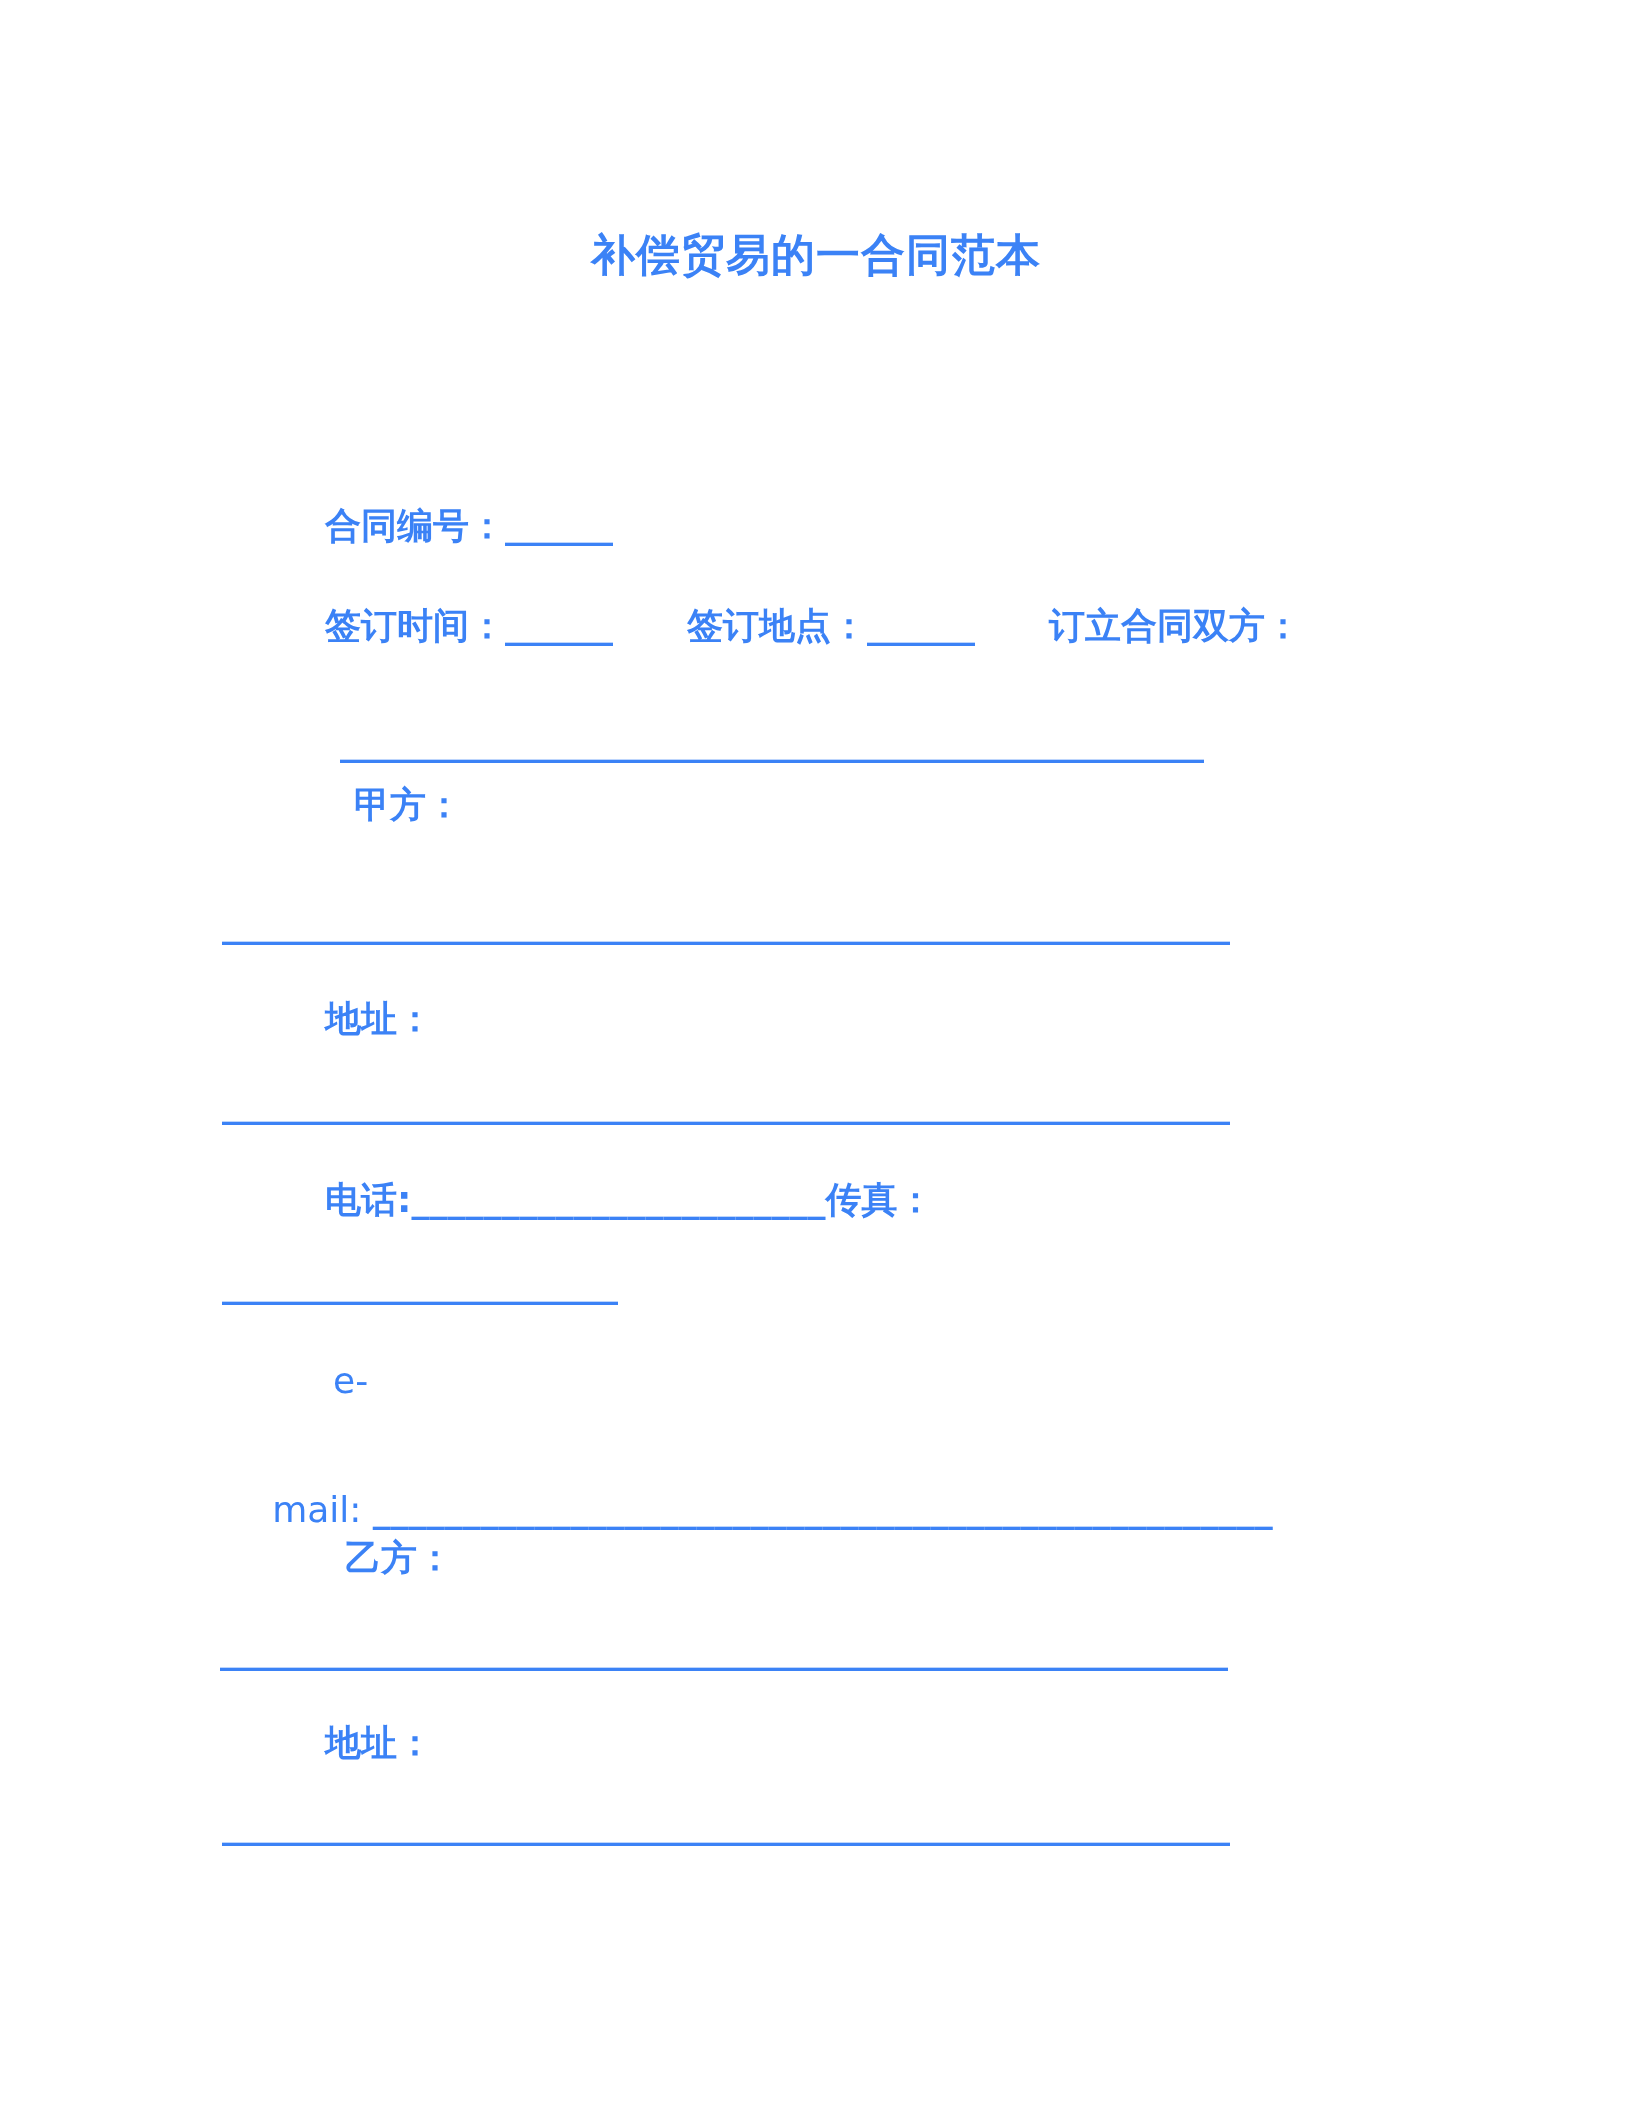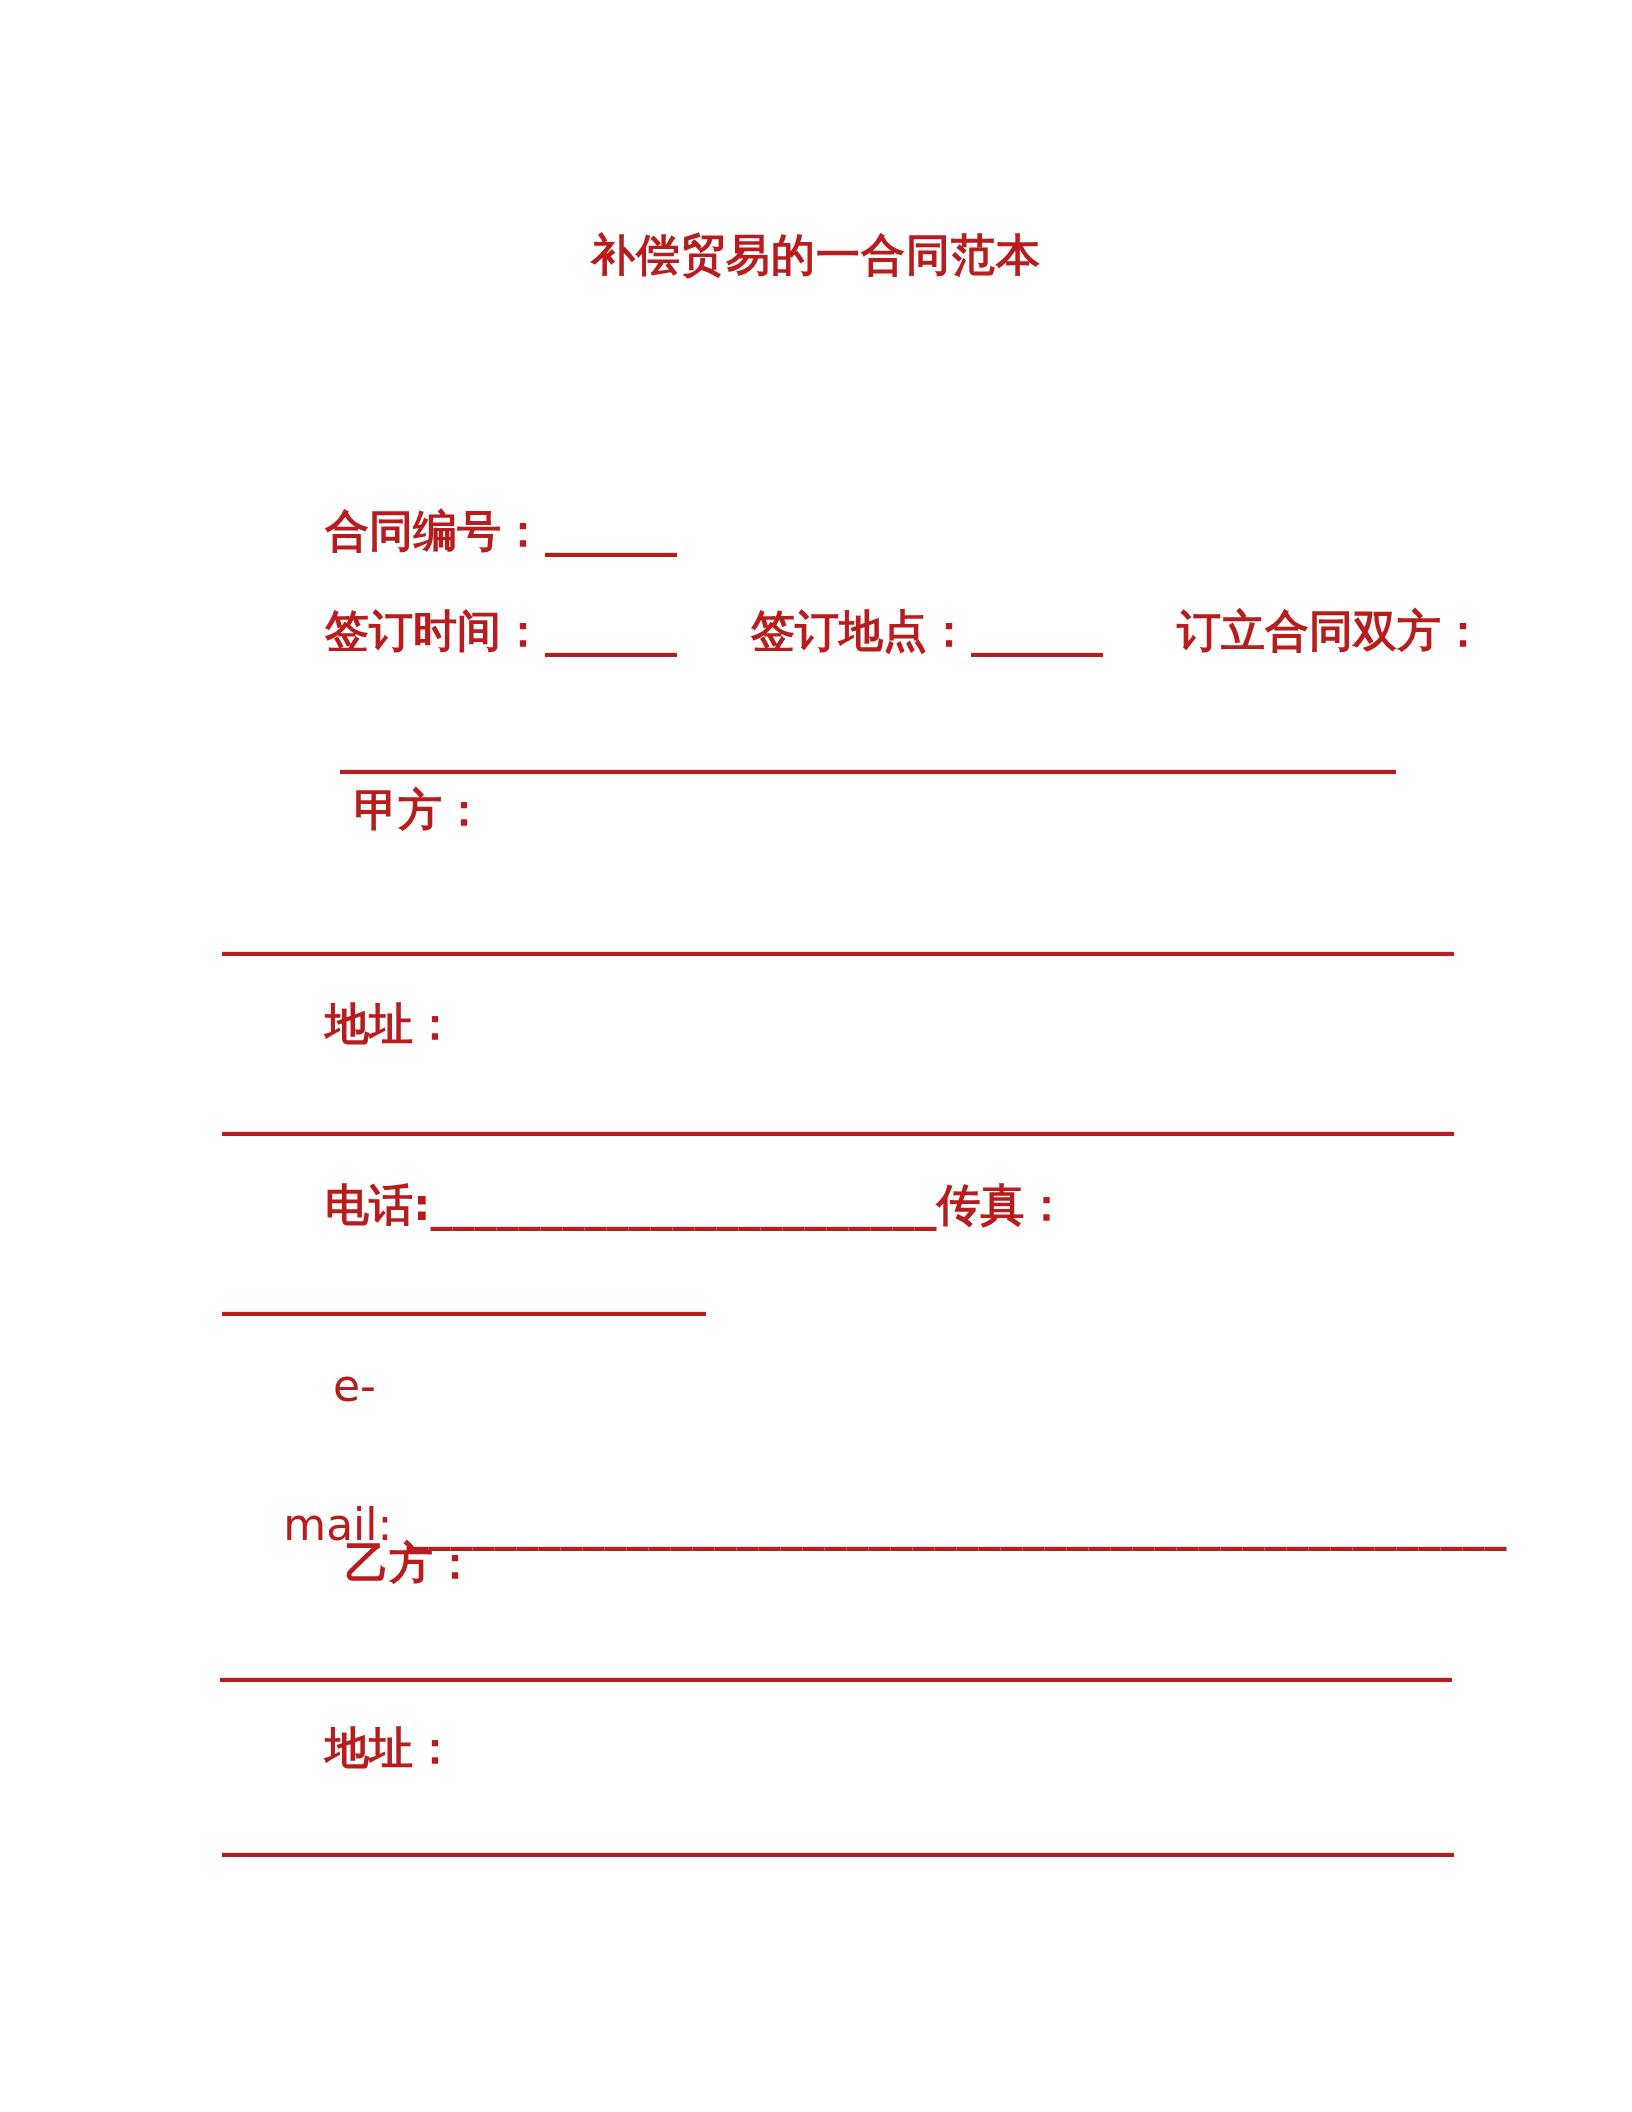--- a/index.html
+++ b/index.html
@@ -2,37 +2,37 @@
 <html><head>
 <meta charset="utf-8">
 <style>
   html, body { margin: 0; padding: 0; background: #ffffff; }
   .page {
     position: relative;
     width: 1632px;
     height: 2112px;
     margin: 0 auto;
     background: #ffffff;
-    color: #b91c1c;
+    color: #3b82f6;
     font-family: "DejaVu Sans", sans-serif;
     overflow: hidden;
   }
   .doc-title {
     position: absolute;
     top: 226px;
     left: 0;
     width: 100%;
     text-align: center;
     font-size: 44px;
     font-weight: 700;
     letter-spacing: 1px;
   }
   .line {
     position: absolute;
-    font-size: 44px;
+    font-size: 36px;
     font-weight: 700;
     line-height: 1.25;
     white-space: pre;
   }
   .latin { font-weight: 400; }
   .indent { left: 325px; }
   .margin { left: 222px; }
 
   .l-contract-no   { top: 503px; }
   .l-sign-row      { top: 603px; display: flex; gap: 74px; }

